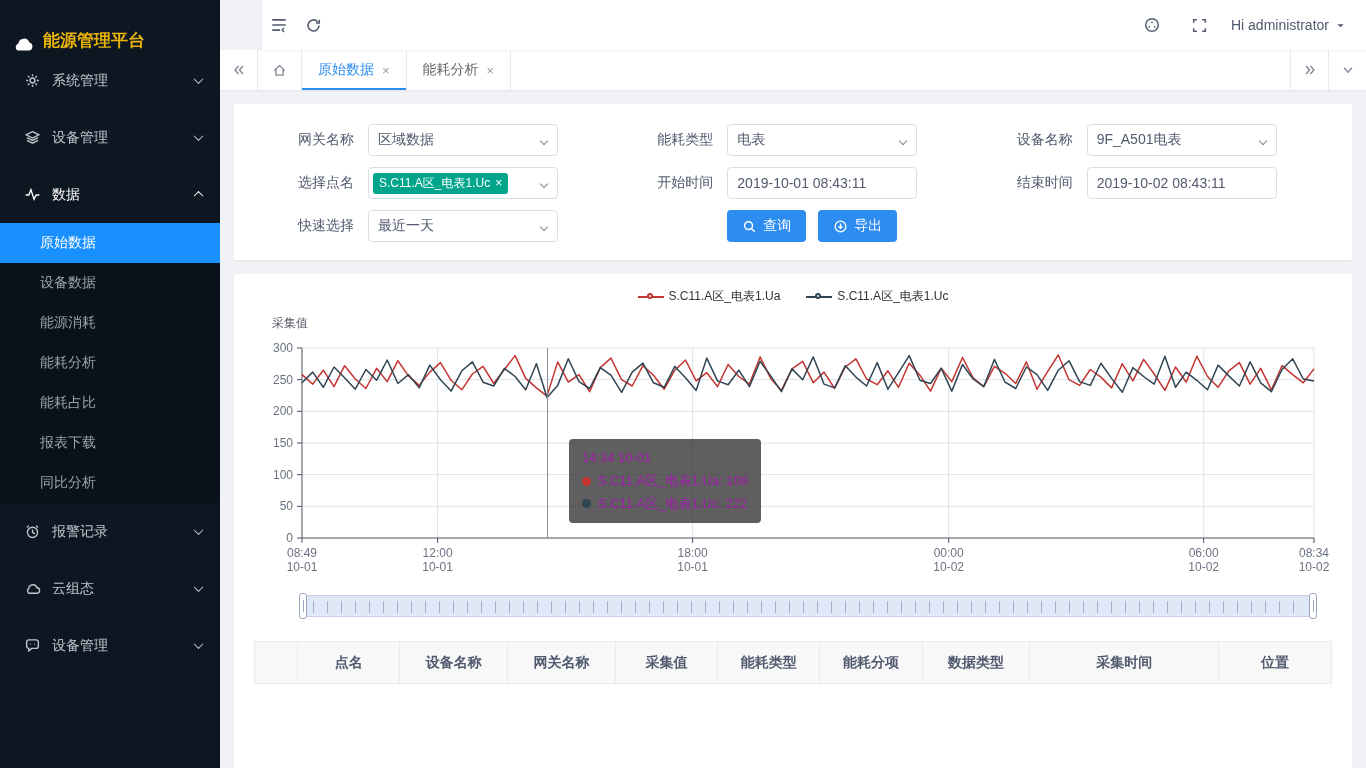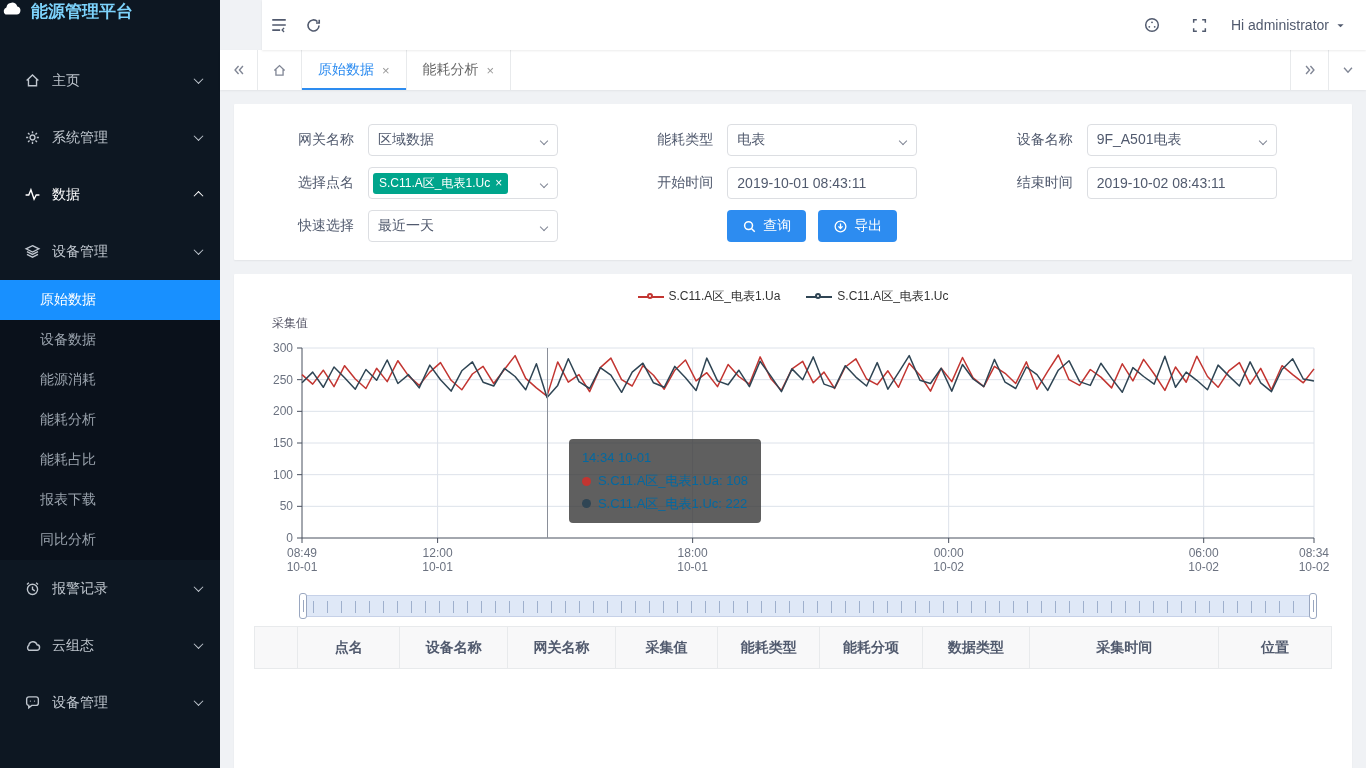--- a/index.html
+++ b/index.html
@@ -3,21 +3,21 @@
 <meta charset="utf-8">
 <style>
   * { margin:0; padding:0; box-sizing:border-box; }
   html,body { width:1366px; height:768px; overflow:hidden; }
   body { font-family:"Liberation Sans","DejaVu Sans",sans-serif; font-size:14px; color:#515a6e; background:#f0f2f5; }
 
   .app { display:flex; width:1366px; height:768px; }
 
   
   .sidebar { width:220px; background:#0d1722; color:#bfc6ce; flex-shrink:0; display:flex; flex-direction:column; }
-  .logo { height:52px; display:flex; align-items:flex-start; gap:9px; padding-left:0; color:#7dd3fc; font-size:17px; font-weight:bold; flex-shrink:0; }
+  .logo { height:52px; display:flex; align-items:flex-end; gap:9px; padding-left:12px; color:#eab308; font-size:17px; font-weight:bold; flex-shrink:0; }
   .logo svg { flex-shrink:0; }
   .menu { flex:1; overflow:hidden; }
   .mi { height:57px; display:flex; align-items:center; padding:0 18px 0 24px; cursor:pointer; font-size:14px; }
   .mi .ico { width:17px; height:17px; margin-right:11px; display:inline-flex; }
   .mi .lbl { flex:1; }
   .mi.open { color:#fff; }
   .chev { width:7px; height:7px; border-right:1.5px solid currentColor; border-bottom:1.5px solid currentColor; display:inline-block; }
   .chev.down { transform:rotate(45deg) translate(-1px,-1px); }
   .chev.up { transform:rotate(-135deg) translate(-1px,-1px); }
   .submenu { background:#0a111b; }
@@ -62,89 +62,80 @@
   .chart-card { margin-top:14px; padding:14px 20px 0 20px; height:640px; }
   .legend { display:flex; justify-content:center; gap:26px; font-size:12px; color:#333; }
   .legend-item { display:flex; align-items:center; gap:5px; cursor:pointer; }
   .sym { position:relative; width:26px; height:12px; display:inline-block; }
   .sym-line { position:absolute; top:5px; left:0; right:0; height:2px; }
   .sym-circle { position:absolute; left:9px; top:2px; width:6px; height:6px; border:2px solid #000; border-radius:50%; background:#fff; }
   .ylabel { font-size:12px; color:#556; margin:10px 0 4px 18px; }
   .chart-wrap { position:relative; width:1080px; }
   .tick-text { font-size:12px; fill:#6b7280; }
   #axis-pointer { position:absolute; width:1px; background:#8a8f99; }
-  .tooltip { position:absolute; top:103px; background:rgba(50,50,50,.78); color:#0369a1; border-radius:4px; padding:8px 13px; font-size:13px; line-height:1.75; white-space:nowrap; z-index:5; }
+  .tooltip { position:absolute; top:103px; background:rgba(50,50,50,.78); color:#a21caf; border-radius:4px; padding:8px 13px; font-size:13px; line-height:1.75; white-space:nowrap; z-index:5; }
   .tt-row { display:flex; align-items:center; gap:7px; }
   .dot { width:9px; height:9px; border-radius:50%; display:inline-block; flex-shrink:0; }
 
   .dz { position:relative; margin:16px 0 0 48px; width:1012px; height:22px; background:#dfe8f7; border:1px solid #c6d1e8; border-radius:2px; cursor:pointer; }
   .dz-ticks { position:absolute; left:10px; right:10px; top:5px; height:12px;
     background-image:repeating-linear-gradient(90deg,#9fb0cd 0 1px,transparent 1px 14px); }
   .dz-handle { position:absolute; top:-3px; width:8px; height:26px; background:#fff; border:1px solid #9aa7c0; border-radius:3px; z-index:2; }
   .dz-handle::after { content:""; position:absolute; left:3px; top:6px; bottom:6px; width:1px; background:#9aa7c0; }
   .dz-handle.l { left:-4px; } .dz-handle.r { right:-4px; }
 
-  table.grid-table { width:100%; margin-top:9px; border-collapse:collapse; table-layout:fixed; }
+  table.grid-table { width:100%; margin-top:24px; border-collapse:collapse; table-layout:fixed; }
   .grid-table th { background:#f8f8f9; border:1px solid #e8eaec; height:42px; font-size:14px; color:#515a6e; font-weight:bold; text-align:center; }
 
   svg.ic { display:block; }
 </style>
 </head>
 <body>
 
 <div class="app">
 
   <aside class="sidebar">
     <div class="logo">
       <svg class="ic" width="22" height="16" viewBox="0 0 22 15">
           <path d="M5.5 14 h11.2 a4 4 0 0 0 .6-7.9 a5.6 5.6 0 0 0 -10.9 .8 a4 4 0 0 0 -.9 7.1 z" fill="#fff"></path>
         </svg>
       <span>能源管理平台</span>
     </div>
     <nav class="menu">
 
-      <div class="mi">
-        <span class="ico">
-            <svg class="ic" width="17" height="17" viewBox="0 0 16 16" fill="none" stroke="currentColor" stroke-width="1.3">
-              <path d="M2.5 8 L8 2.8 L13.5 8 M4.2 7 V13 H11.8 V7"></path>
-            </svg>
-          </span>
-        <span class="lbl">主页</span>
-        <i class="chev down"></i>
-      </div>
 
       <div class="mi">
         <span class="ico">
             <svg class="ic" width="17" height="17" viewBox="0 0 16 16" fill="none" stroke="currentColor" stroke-width="1.3">
               <circle cx="8" cy="8" r="2.3"></circle>
               <path d="M8 2v2M8 12v2M2 8h2M12 8h2M3.8 3.8l1.4 1.4M10.8 10.8l1.4 1.4M12.2 3.8l-1.4 1.4M5.2 10.8l-1.4 1.4"></path>
             </svg>
           </span>
         <span class="lbl">系统管理</span>
         <i class="chev down"></i>
       </div>
 
+      <div class="mi">
+        <span class="ico">
+            <svg class="ic" width="17" height="17" viewBox="0 0 16 16" fill="none" stroke="currentColor" stroke-width="1.3">
+              <path d="M8 2.5 L14 5.5 L8 8.5 L2 5.5 Z M2.8 8.2 L8 10.8 L13.2 8.2 M2.8 10.7 L8 13.3 L13.2 10.7"></path>
+            </svg>
+          </span>
+        <span class="lbl">设备管理</span>
+        <i class="chev down"></i>
+      </div>
+
       <div class="mi open">
         <span class="ico">
             <svg class="ic" width="17" height="17" viewBox="0 0 16 16" fill="none" stroke="currentColor" stroke-width="1.3">
               <path d="M1.5 8.5 H4.5 L6.5 3.5 L9.5 12.5 L11.5 8.5 H14.5"></path>
             </svg>
           </span>
         <span class="lbl">数据</span>
         <i class="chev up"></i>
-      </div>
-
-      <div class="mi">
-        <span class="ico">
-            <svg class="ic" width="17" height="17" viewBox="0 0 16 16" fill="none" stroke="currentColor" stroke-width="1.3">
-              <path d="M8 2.5 L14 5.5 L8 8.5 L2 5.5 Z M2.8 8.2 L8 10.8 L13.2 8.2 M2.8 10.7 L8 13.3 L13.2 10.7"></path>
-            </svg>
-          </span>
-        <span class="lbl">设备管理</span>
-        <i class="chev down"></i>
       </div>
 
       <div class="submenu">
         <div class="smi active">
             <span>原始数据</span>
           </div>
         <div class="smi">
             <span>设备数据</span>
           </div>
         <div class="smi">

